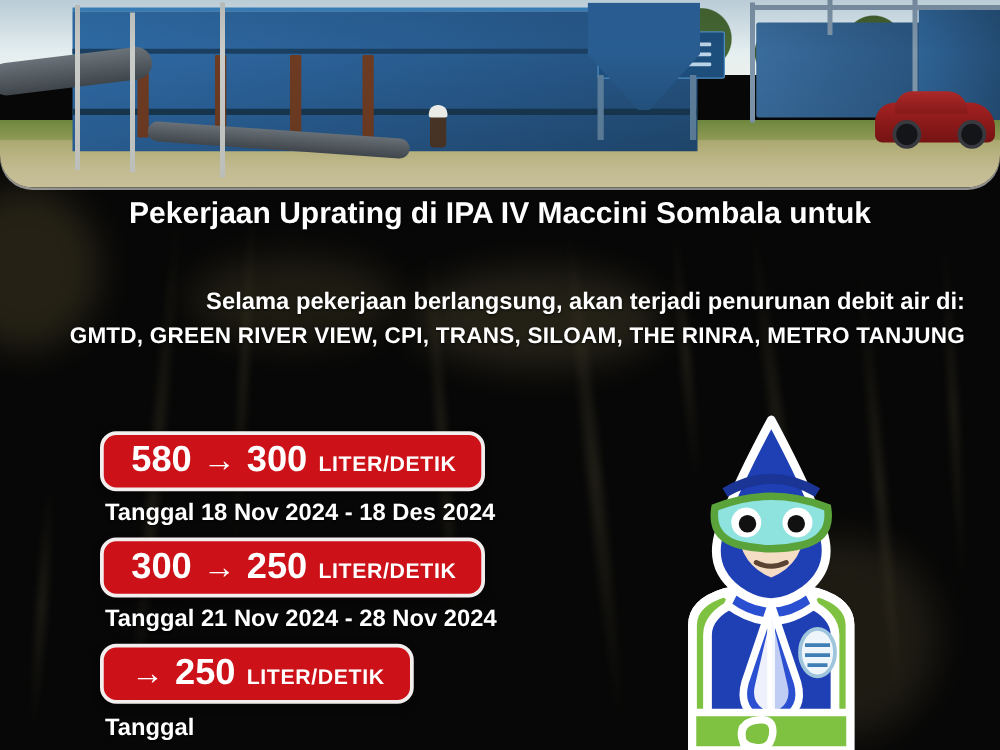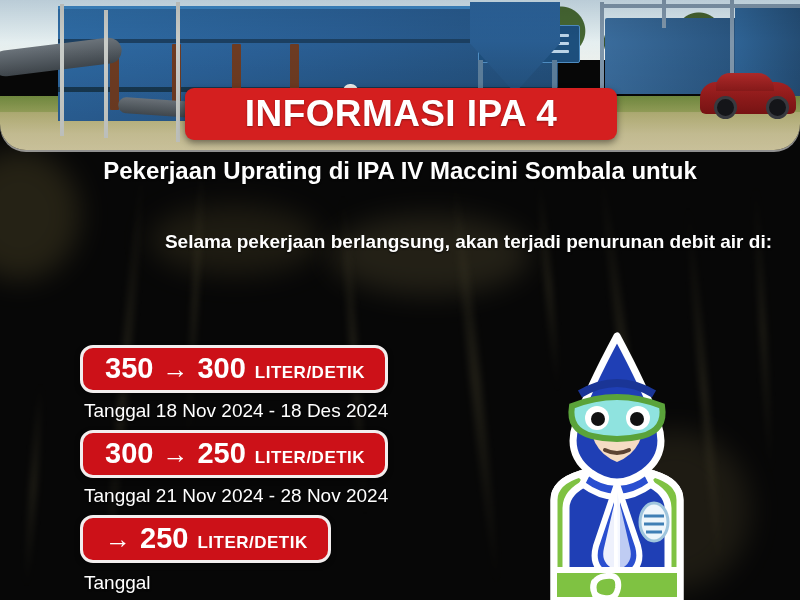--- a/index.html
+++ b/index.html
@@ -120,21 +120,21 @@
   .badge{
     display:inline-flex;align-items:baseline;gap:9px;
     background:#cc1118;border:3px solid #f2eeee;border-radius:13px;
     padding:6px 20px 7px 22px;margin-left:80px;
     box-shadow:0 2px 5px rgba(0,0,0,.5);
   }
   .badge .from,.badge .to{color:#fff;font-size:29px;font-weight:bold;line-height:1;}
   .badge .arrow{color:#fff;font-size:26px;font-weight:bold;line-height:1;}
   .badge .unit{color:#fff;font-size:17px;font-weight:bold;line-height:1;letter-spacing:.5px;}
   .date{
-    margin:7px 0 0 84px;color:#fff;font-size:19px;font-weight:normal;
+    margin:7px 0 0 84px;color:#fff;font-size:19px;font-weight:bold;
     text-shadow:0 1px 2px rgba(0,0,0,.85);
   }
   .date.clipped{margin-top:9px;}
 
   
   .mascot{position:absolute;left:492px;top:332px;width:250px;height:268px;}
 </style>
 </head>
 <body>
 
@@ -195,37 +195,35 @@
     <div class="frame" style="left:730px;top:0px;width:4px;height:100px;"></div>
     <div class="frame" style="left:600px;top:4px;width:200px;height:4px;"></div>
 
     <div class="car">
       <div class="wheel" style="left:14px;"></div>
       <div class="wheel" style="left:66px;"></div>
     </div>
     <div class="photo-grad"></div>
   </div>
 
-  <div class="title-banner">
-    <span>INFORMASI IPA 4</span>
-  </div>
 
   <div class="subtitle">
     <div>Pekerjaan Uprating di IPA IV Maccini Sombala untuk</div>
   </div>
 
   <div class="body-block">
     <span class="lead">Selama pekerjaan berlangsung, akan terjadi penurunan debit air di:</span>
+    <span class="caps">GMTD, GREEN RIVER VIEW, CPI, TRANS, SILOAM, THE RINRA, METRO TANJUNG</span>
   </div>
 
   <div class="rows">
 
     <div class="row">
       <div class="badge">
-        <span class="from">350</span>
+        <span class="from">580</span>
         <span class="arrow">→</span>
         <span class="to">300</span>
         <span class="unit">LITER/DETIK</span>
       </div>
       <div class="date">Tanggal 18 Nov 2024 - 18 Des 2024</div>
     </div>
 
     <div class="row">
       <div class="badge">
         <span class="from">300</span>

